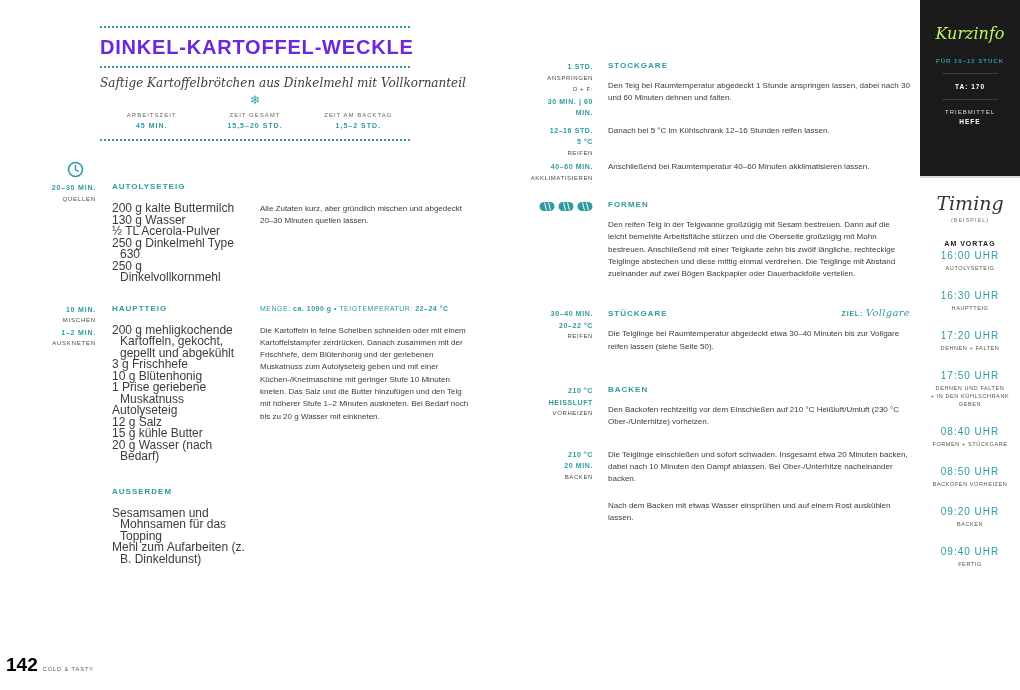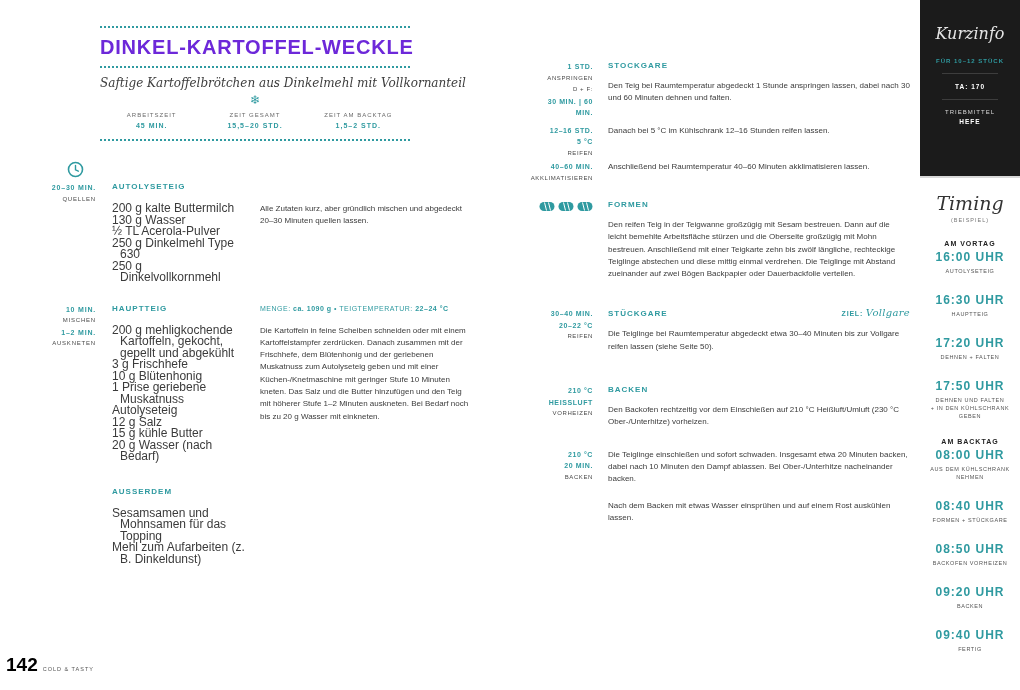--- a/index.html
+++ b/index.html
@@ -57,33 +57,33 @@
   .ziel { color:#2F9AA0; font-size:7px; letter-spacing:0.8px; font-weight:bold; }
   .ziel .script-val { font-family:"DejaVu Serif", serif; font-style:italic; font-size:10px;
                       font-weight:normal; letter-spacing:0.3px; }
   .breads { display:flex; justify-content:flex-end; gap:3px; padding-top:1px; }
 
   
   .sidebar { position:absolute; right:0; top:0; width:100px; height:690px; background:#ffffff; }
   .kurzinfo { background:#1B1B1B; height:178px; padding-top:24px; text-align:center;
               border-bottom:2px solid #d9d9d9; }
   .script-white { font-family:"DejaVu Serif", serif; font-style:italic; font-size:16px;
-                  color:#e5e5e5; margin-bottom:15px; }
+                  color:#bef264; margin-bottom:15px; }
   .k-servings { font-size:6px; font-weight:bold; letter-spacing:1px; color:#2F9AA0; margin-bottom:9px; }
   .k-divider { width:56px; margin:0 auto 9px; border-top:1px solid #3d3d3d; }
   .k-ta { font-size:6.5px; font-weight:bold; letter-spacing:1px; color:#ffffff; margin-bottom:9px; }
   .k-trieb-label { font-size:6px; letter-spacing:1px; color:#d8d8d8; margin-bottom:3px; }
   .k-trieb-value { font-size:6.5px; font-weight:bold; letter-spacing:1px; color:#ffffff; }
   .timing { padding-top:14px; text-align:center; }
   .script-dark { font-family:"DejaVu Serif", serif; font-style:italic; font-size:19px;
                  color:#333333; margin-bottom:3px; }
   .t-sub { font-size:5.5px; letter-spacing:1px; color:#777777; margin-bottom:17px; }
   .t-entry { margin-bottom:18px; padding:0 4px; }
   .t-day { font-size:7px; font-weight:bold; letter-spacing:1px; color:#222222; margin-bottom:3px; }
-  .t-time { font-size:12px; font-weight:bold; letter-spacing:1px; color:#2F9AA0; margin-bottom:3px; }
+  .t-time { font-size:10px; font-weight:normal; letter-spacing:1px; color:#2F9AA0; margin-bottom:3px; }
   .t-label { font-size:5.5px; letter-spacing:0.6px; color:#555555; line-height:8px; }
 
   
   .footer { position:absolute; left:6px; bottom:14px; display:flex; align-items:baseline; gap:5px; }
   .page-num { font-size:19px; font-weight:bold; color:#000000; }
   .tagline { font-size:5.5px; letter-spacing:1px; color:#555555; }
 </style>
 </head>
 <body>
 
@@ -320,25 +320,20 @@
       <div class="t-entry">
         <div class="t-time">17:20 UHR</div>
         <div class="t-label">DEHNEN + FALTEN</div>
       </div>
       <div class="t-entry">
         <div class="t-time">17:50 UHR</div>
         <div class="t-label">DEHNEN UND FALTEN</div>
         <div class="t-label">+ IN DEN KÜHLSCHRANK GEBEN</div>
       </div>
       <div class="t-entry">
-        <div class="t-day">AM BACKTAG</div>
-        <div class="t-time">08:00 UHR</div>
-        <div class="t-label">AUS DEM KÜHLSCHRANK NEHMEN</div>
-      </div>
-      <div class="t-entry">
         <div class="t-time">08:40 UHR</div>
         <div class="t-label">FORMEN + STÜCKGARE</div>
       </div>
       <div class="t-entry">
         <div class="t-time">08:50 UHR</div>
         <div class="t-label">BACKOFEN VORHEIZEN</div>
       </div>
       <div class="t-entry">
         <div class="t-time">09:20 UHR</div>
         <div class="t-label">BACKEN</div>

